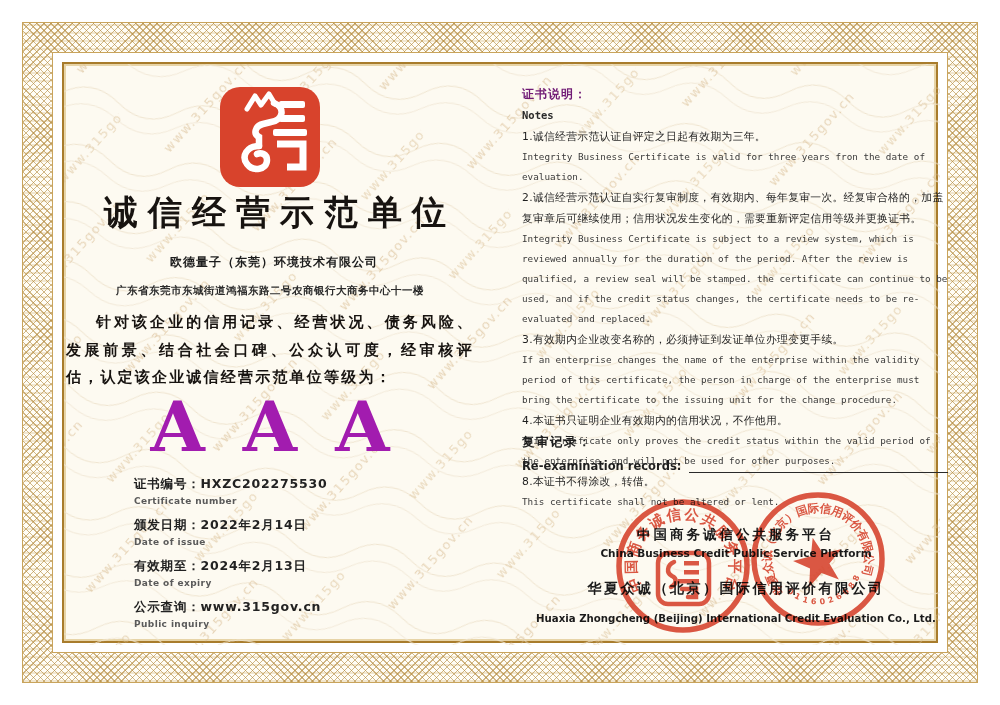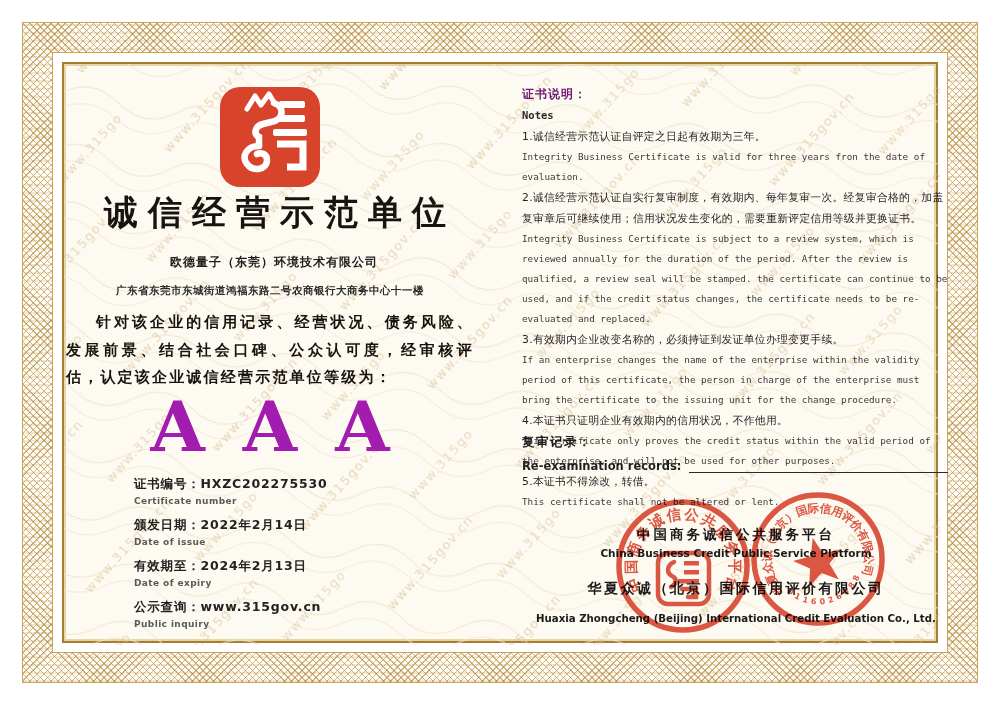--- a/index.html
+++ b/index.html
@@ -143,21 +143,21 @@
         <p class="n-head-en">Notes</p>
 
         <p class="n-cn">1.诚信经营示范认证自评定之日起有效期为三年。</p>
         <p class="n-en">Integrity Business Certificate is valid for three years fron the date of evaluation.</p>
         <p class="n-cn">2.诚信经营示范认证自实行复审制度，有效期内、每年复审一次。经复审合格的，加盖复审章后可继续使用；信用状况发生变化的，需要重新评定信用等级并更换证书。</p>
         <p class="n-en">Integrity Business Certificate is subject to a review system, which is reviewed annually for the duration of the period. After the review is qualified, a review seal will be stamped. the certificate can continue to be used, and if the credit status changes, the certificate needs to be re-evaluated and replaced.</p>
         <p class="n-cn">3.有效期内企业改变名称的，必须持证到发证单位办理变更手续。</p>
         <p class="n-en">If an enterprise changes the name of the enterprise within the validity period of this certificate, the person in charge of the enterprise must bring the certificate to the issuing unit for the change procedure.</p>
         <p class="n-cn">4.本证书只证明企业有效期内的信用状况，不作他用。</p>
         <p class="n-en">This certificate only proves the credit status within the valid period of the enterprise, and will not be used for other purposes.</p>
-        <p class="n-cn">5.本证书不得涂改，转借。</p>
+        <p class="n-cn">8.本证书不得涂改，转借。</p>
         <p class="n-en">This certificate shall not be altered or lent.</p>
       </div>
 
       <div class="review">
         <div class="cn">复审记录：</div>
         <div class="row">
           <span class="en">Re-examination records:</span>
           <span class="line"></span>
         </div>
       </div>

